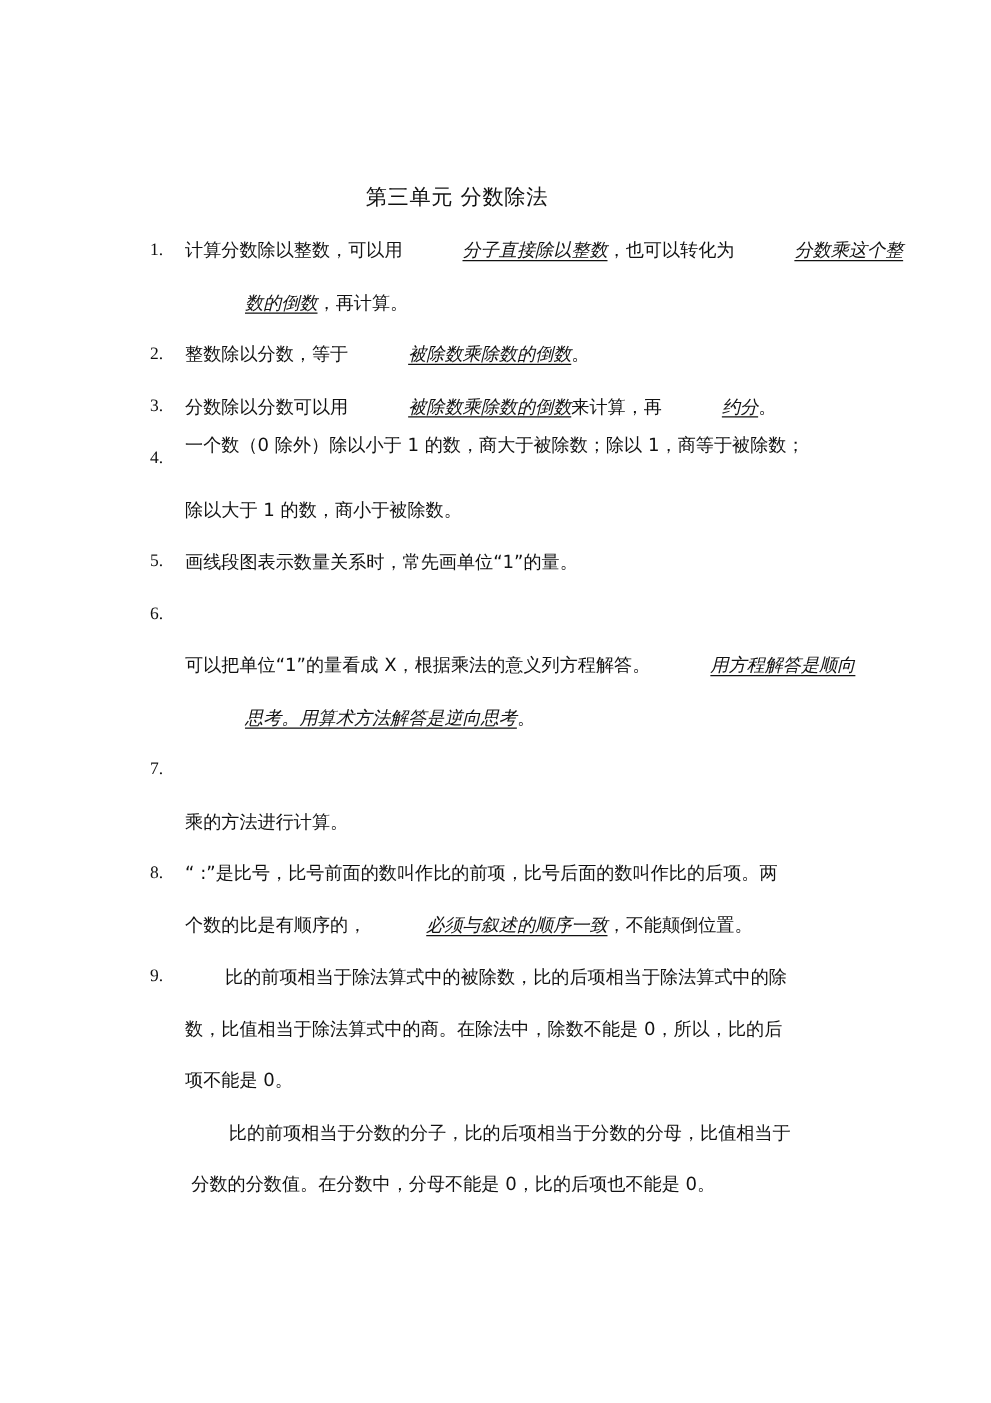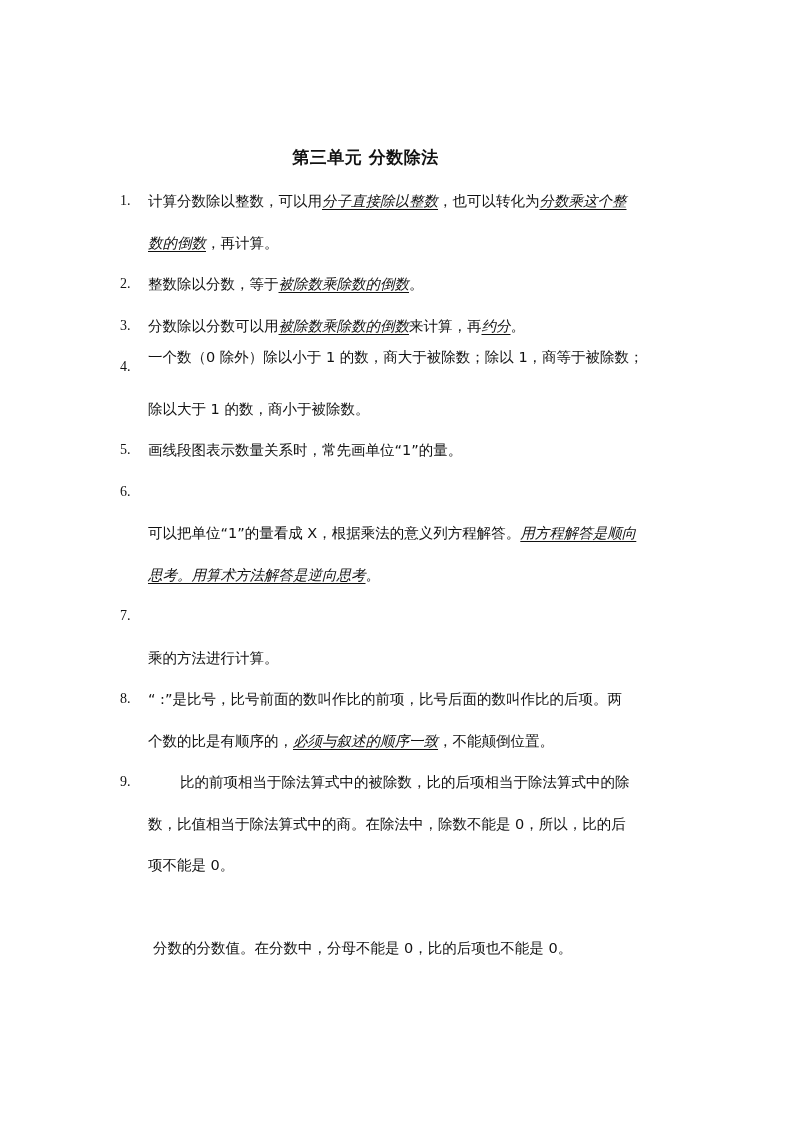--- a/index.html
+++ b/index.html
@@ -21,41 +21,42 @@
       width: 793px;
       height: 1122px;
     }
     .title {
       position: absolute;
       top: 146px;
       left: 0;
       width: 731px;
       text-align: center;
       font-size: 17px;
-      font-weight: bold;
+      font-weight: normal;
       letter-spacing: 0.5px;
     }
     .line {
       position: absolute;
       left: 148px;
       font-size: 14.5px;
       white-space: nowrap;
       line-height: 20px;
     }
     .num {
       position: absolute;
       left: 120px;
       font-family: "Liberation Serif", serif;
       font-size: 14px;
       line-height: 20px;
     }
     .u {
       font-style: italic;
       text-decoration: underline;
       text-underline-offset: 3px;
+      margin-left: 48px;
     }
   </style>
 </head>
 <body>
 
 <div class="page">
   <div class="title">第三单元  分数除法</div>
 
   <div class="num" style="top:191px">1.</div>
   <div class="line" style="top:191px">
@@ -113,15 +114,16 @@
   <div class="line" style="top:772px; left:180px">
     <span>比的前项相当于除法算式中的被除数，比的后项相当于除法算式中的除</span>
   </div>
   <div class="line" style="top:814px">
     <span>数，比值相当于除法算式中的商。在除法中，除数不能是 0，所以，比的后</span>
   </div>
   <div class="line" style="top:855px">
     <span>项不能是 0。</span>
   </div>
 
+  <div class="line" style="top:897px; left:183px">比的前项相当于分数的分子，比的后项相当于分数的分母，比值相当于</div>
   <div class="line" style="top:938px; left:153px">分数的分数值。在分数中，分母不能是 0，比的后项也不能是 0。</div>
 
 </div>
 
 </body></html>

